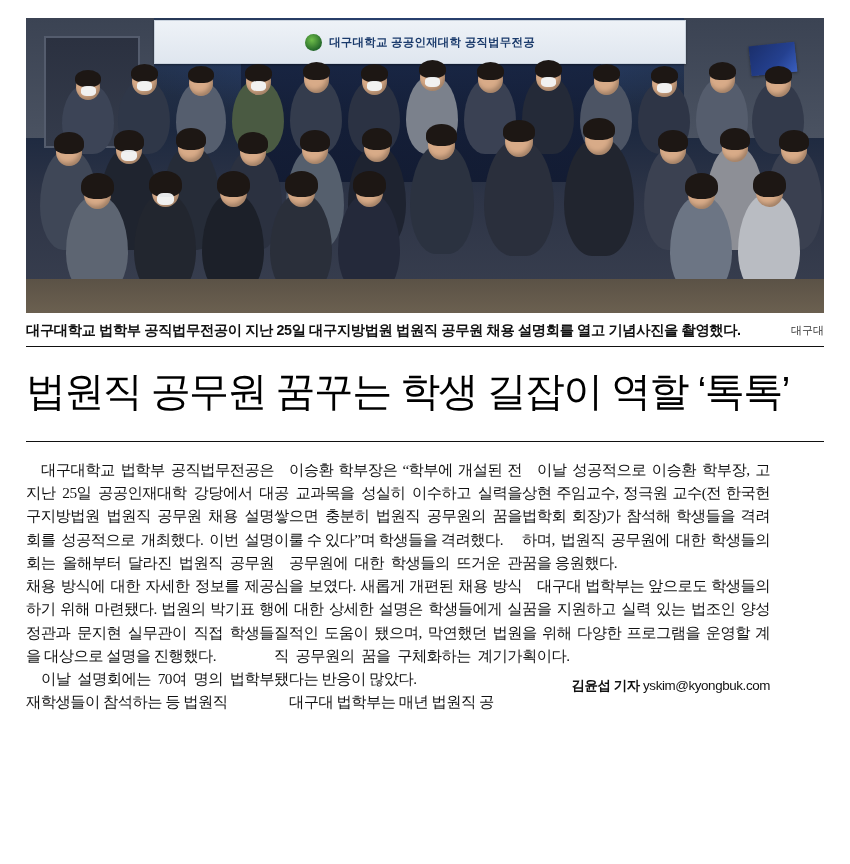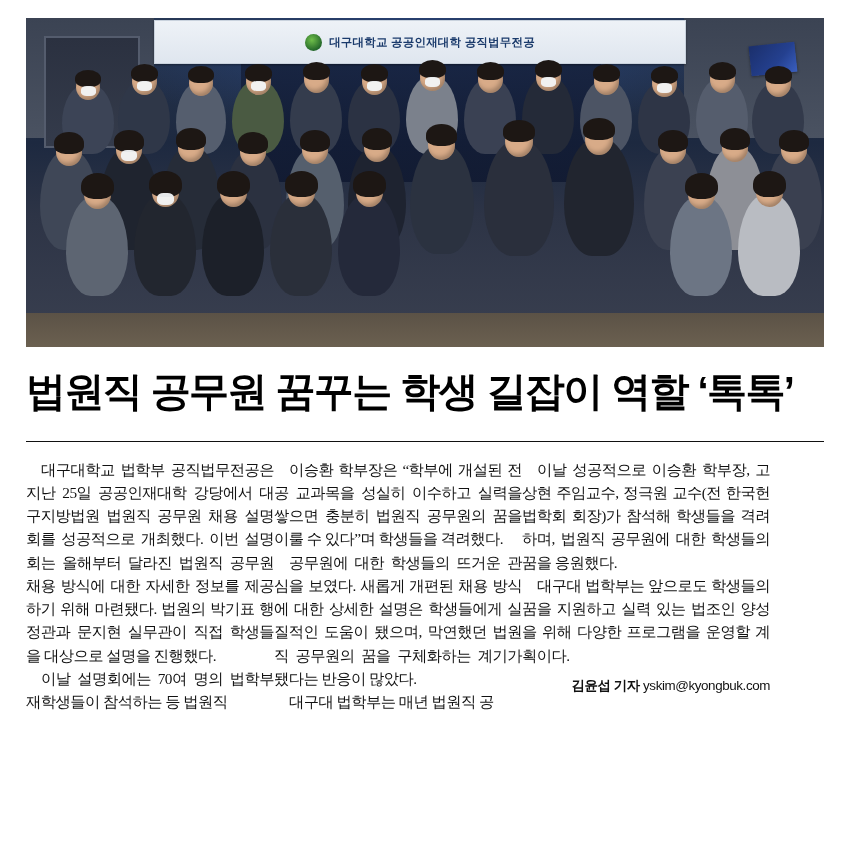--- a/index.html
+++ b/index.html
@@ -19,21 +19,21 @@
     width: 850px;
     height: 864px;
     box-sizing: border-box;
     padding: 18px 26px 0 26px;
   }
 
   
   .photo-wrap {
     position: relative;
     width: 798px;
-    height: 329px;
+    height: 295px;
     overflow: hidden;
     background: #2a2f3a;
   }
   .photo {
     position: absolute;
     inset: 0;
     background:
       radial-gradient(ellipse 60% 40% at 50% 8%, rgba(40,70,130,0.85), rgba(20,30,60,0.0) 70%),
       linear-gradient(180deg, #27364f 0%, #1d2940 38%, #2d3446 60%, #3a4050 100%);
   }
@@ -151,21 +151,21 @@
     color: #333;
     white-space: nowrap;
     padding-bottom: 1px;
   }
 
   
   .headline {
     margin-top: 22px;
     font-family: "Liberation Sans", sans-serif;
     font-size: 40px;
-    font-weight: bold;
+    font-weight: normal;
     letter-spacing: -1.6px;
     line-height: 1.12;
     color: #000;
     white-space: nowrap;
   }
   .rule-under-headline {
     width: 798px;
     border-bottom: 1.3px solid #111;
     margin-top: 22px;
   }
@@ -371,20 +371,24 @@
 
         <div class="person" style="left:712px;top:176px;width:62px;height:102px;background:#b9bcc2;"></div>
         <div class="head" style="left:730px;top:160px;width:27px;height:29px;"></div>
         <div class="hair" style="left:727px;top:153px;width:33px;height:26px;"></div>
       </div>
 
       <div class="floor"></div>
     </div>
   </div>
 
+  <div class="caption-row">
+    <div class="caption-text">대구대학교 법학부 공직법무전공이 지난 25일 대구지방법원 법원직 공무원 채용 설명회를 열고 기념사진을 촬영했다.</div>
+    <div class="caption-credit">대구대</div>
+  </div>
 
   <h1 class="headline">법원직 공무원 꿈꾸는 학생 길잡이 역할 ‘톡톡’</h1>
   <div class="rule-under-headline"></div>
 
 
   <div class="columns">
     <div class="col">
       <p>대구대학교 법학부 공직법무전공은 지난 25일 공공인재대학 강당에서 대구지방법원 법원직 공무원 채용 설명회를 성공적으로 개최했다. 이번 설명회는 올해부터 달라진 법원직 공무원 채용 방식에 대한 자세한 정보를 제공하기 위해 마련됐다. 법원의 박기표 행정관과 문지현 실무관이 직접 학생들을 대상으로 설명을 진행했다.</p>
       <p>이날 설명회에는 70여 명의 법학부 재학생들이 참석하는 등 법원직</p>
     </div>

